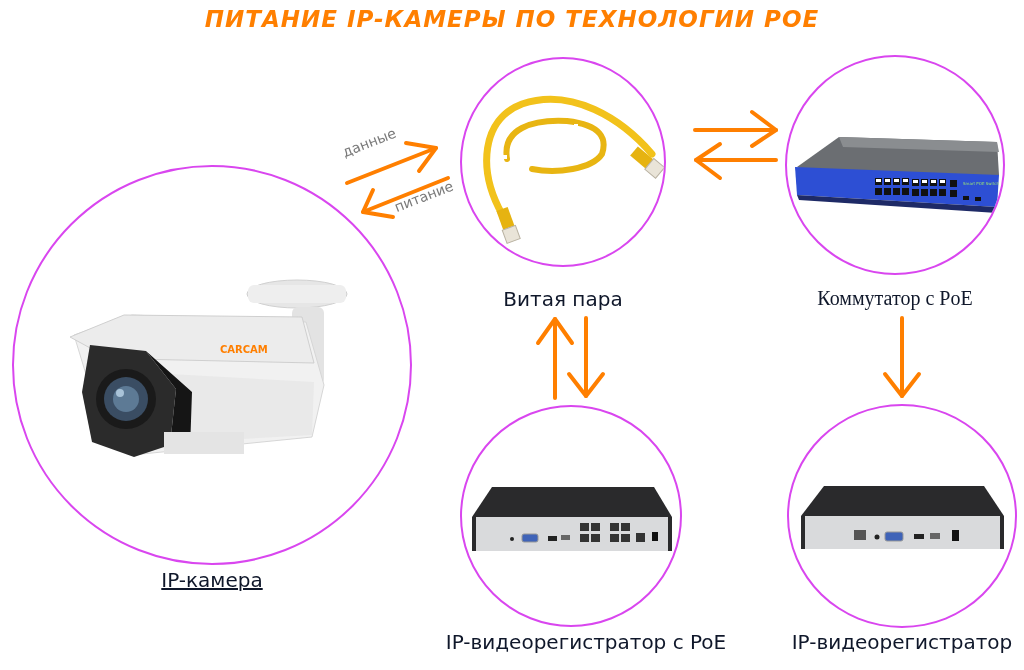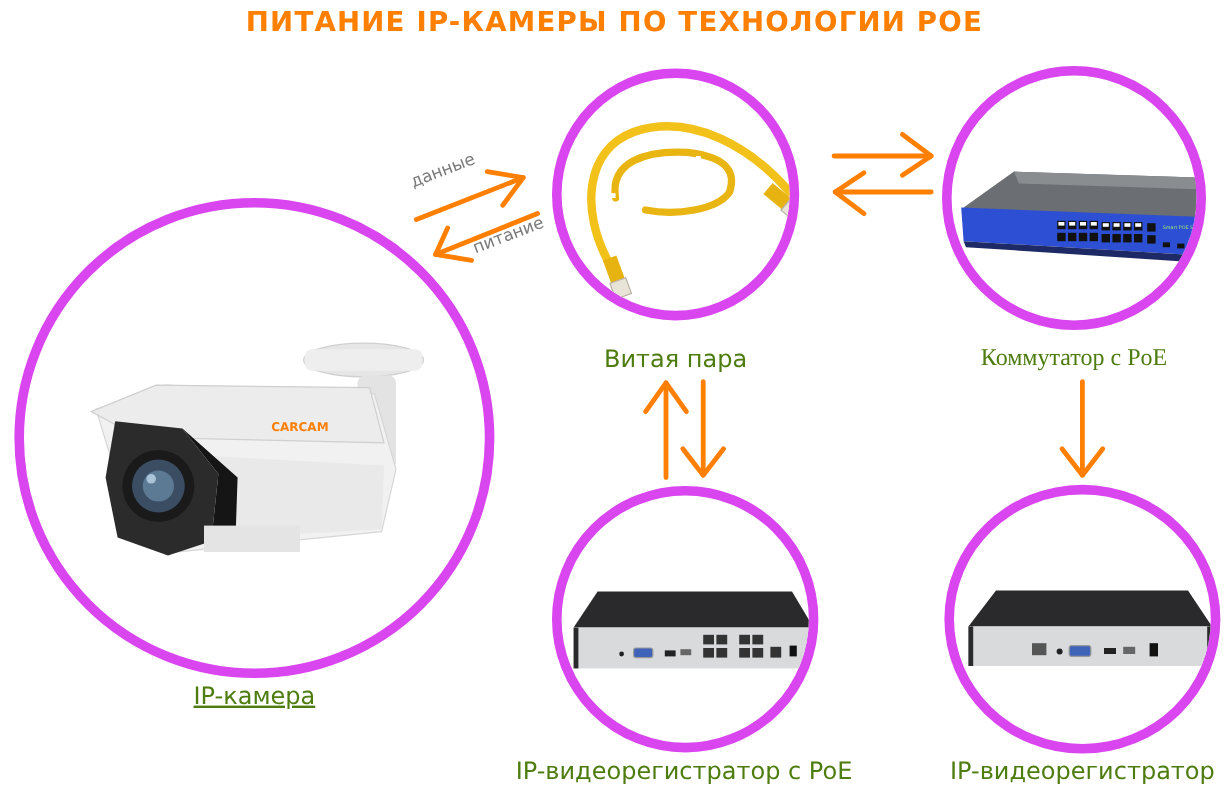--- a/index.html
+++ b/index.html
@@ -1,23 +1,23 @@
 <!DOCTYPE html>
 <html><head>
   <meta charset="utf-8">
   <style>
     html, body { margin: 0; padding: 0; background: #ffffff; }
     body { width: 1024px; height: 670px; position: relative; overflow: hidden;
            font-family: "Liberation Sans", "DejaVu Sans", sans-serif; }
     .title { position: absolute; left: 0; top: 6px; width: 1024px; text-align: center;
-             font-family: "DejaVu Sans", sans-serif; font-weight: bold; 
+             font-family: "DejaVu Sans", sans-serif; font-weight: bold; font-style: italic;
              font-size: 23px; letter-spacing: 1px; color: #ff7f00; }
-    .circle { position: absolute; border: 8px solid #d946ef; border-radius: 50%;
+    .circle { position: absolute; border: 2px solid #d946ef; border-radius: 50%;
               background: #ffffff; box-sizing: border-box; overflow: hidden; }
-    .label { position: absolute; text-align: center; color: #4d7c0f;
+    .label { position: absolute; text-align: center; color: #0f172a;
              font-family: "DejaVu Sans", sans-serif; font-size: 20px; white-space: nowrap; }
     .arrows { position: absolute; left: 0; top: 0; width: 1024px; height: 670px; pointer-events: none; }
     .diag-text { position: absolute; font-family: "DejaVu Sans", sans-serif; font-size: 14px; color: #7a7a7a; }
     svg { display: block; }
   </style>
 </head>
 <body>
 
 <div class="title">ПИТАНИЕ IP-КАМЕРЫ ПО ТЕХНОЛОГИИ POE</div>
 
@@ -128,21 +128,21 @@
         <rect x="129" y="127" width="9" height="8"></rect>
       <rect x="148" y="116" width="9" height="8"></rect>
         <rect x="159" y="116" width="9" height="8"></rect>
       <rect x="148" y="127" width="9" height="8"></rect>
         <rect x="159" y="127" width="9" height="8"></rect>
       <rect x="174" y="126" width="9" height="9"></rect>
       <rect x="190" y="125" width="6" height="9" fill="#111"></rect>
     </g>
   </svg>
 </div>
-<div class="label" style="left:400px; top:630px; width:340px;">IP-видеорегистратор с PoE</div>
+<div class="label" style="left:416px; top:630px; width:340px;">IP-видеорегистратор с PoE</div>
 
 <div class="circle" style="left:787px; top:404px; width:230px; height:224px;">
   <svg width="230" height="224" viewBox="0 0 230 224">
     <polygon points="35,80 195,80 215,110 12,110" fill="#2a2a2c"></polygon>
     <rect x="12" y="110" width="203" height="33" fill="#d9dadc"></rect>
     <rect x="12" y="110" width="4" height="33" fill="#2a2a2c"></rect>
       <rect x="211" y="110" width="4" height="33" fill="#2a2a2c"></rect>
     <rect x="65" y="124" width="12" height="10" fill="#555"></rect>
     <circle cx="88" cy="131" r="2.5" fill="#222"></circle>
     <rect x="96" y="126" width="18" height="9" rx="2" fill="#3f63b8" stroke="#999"></rect>

